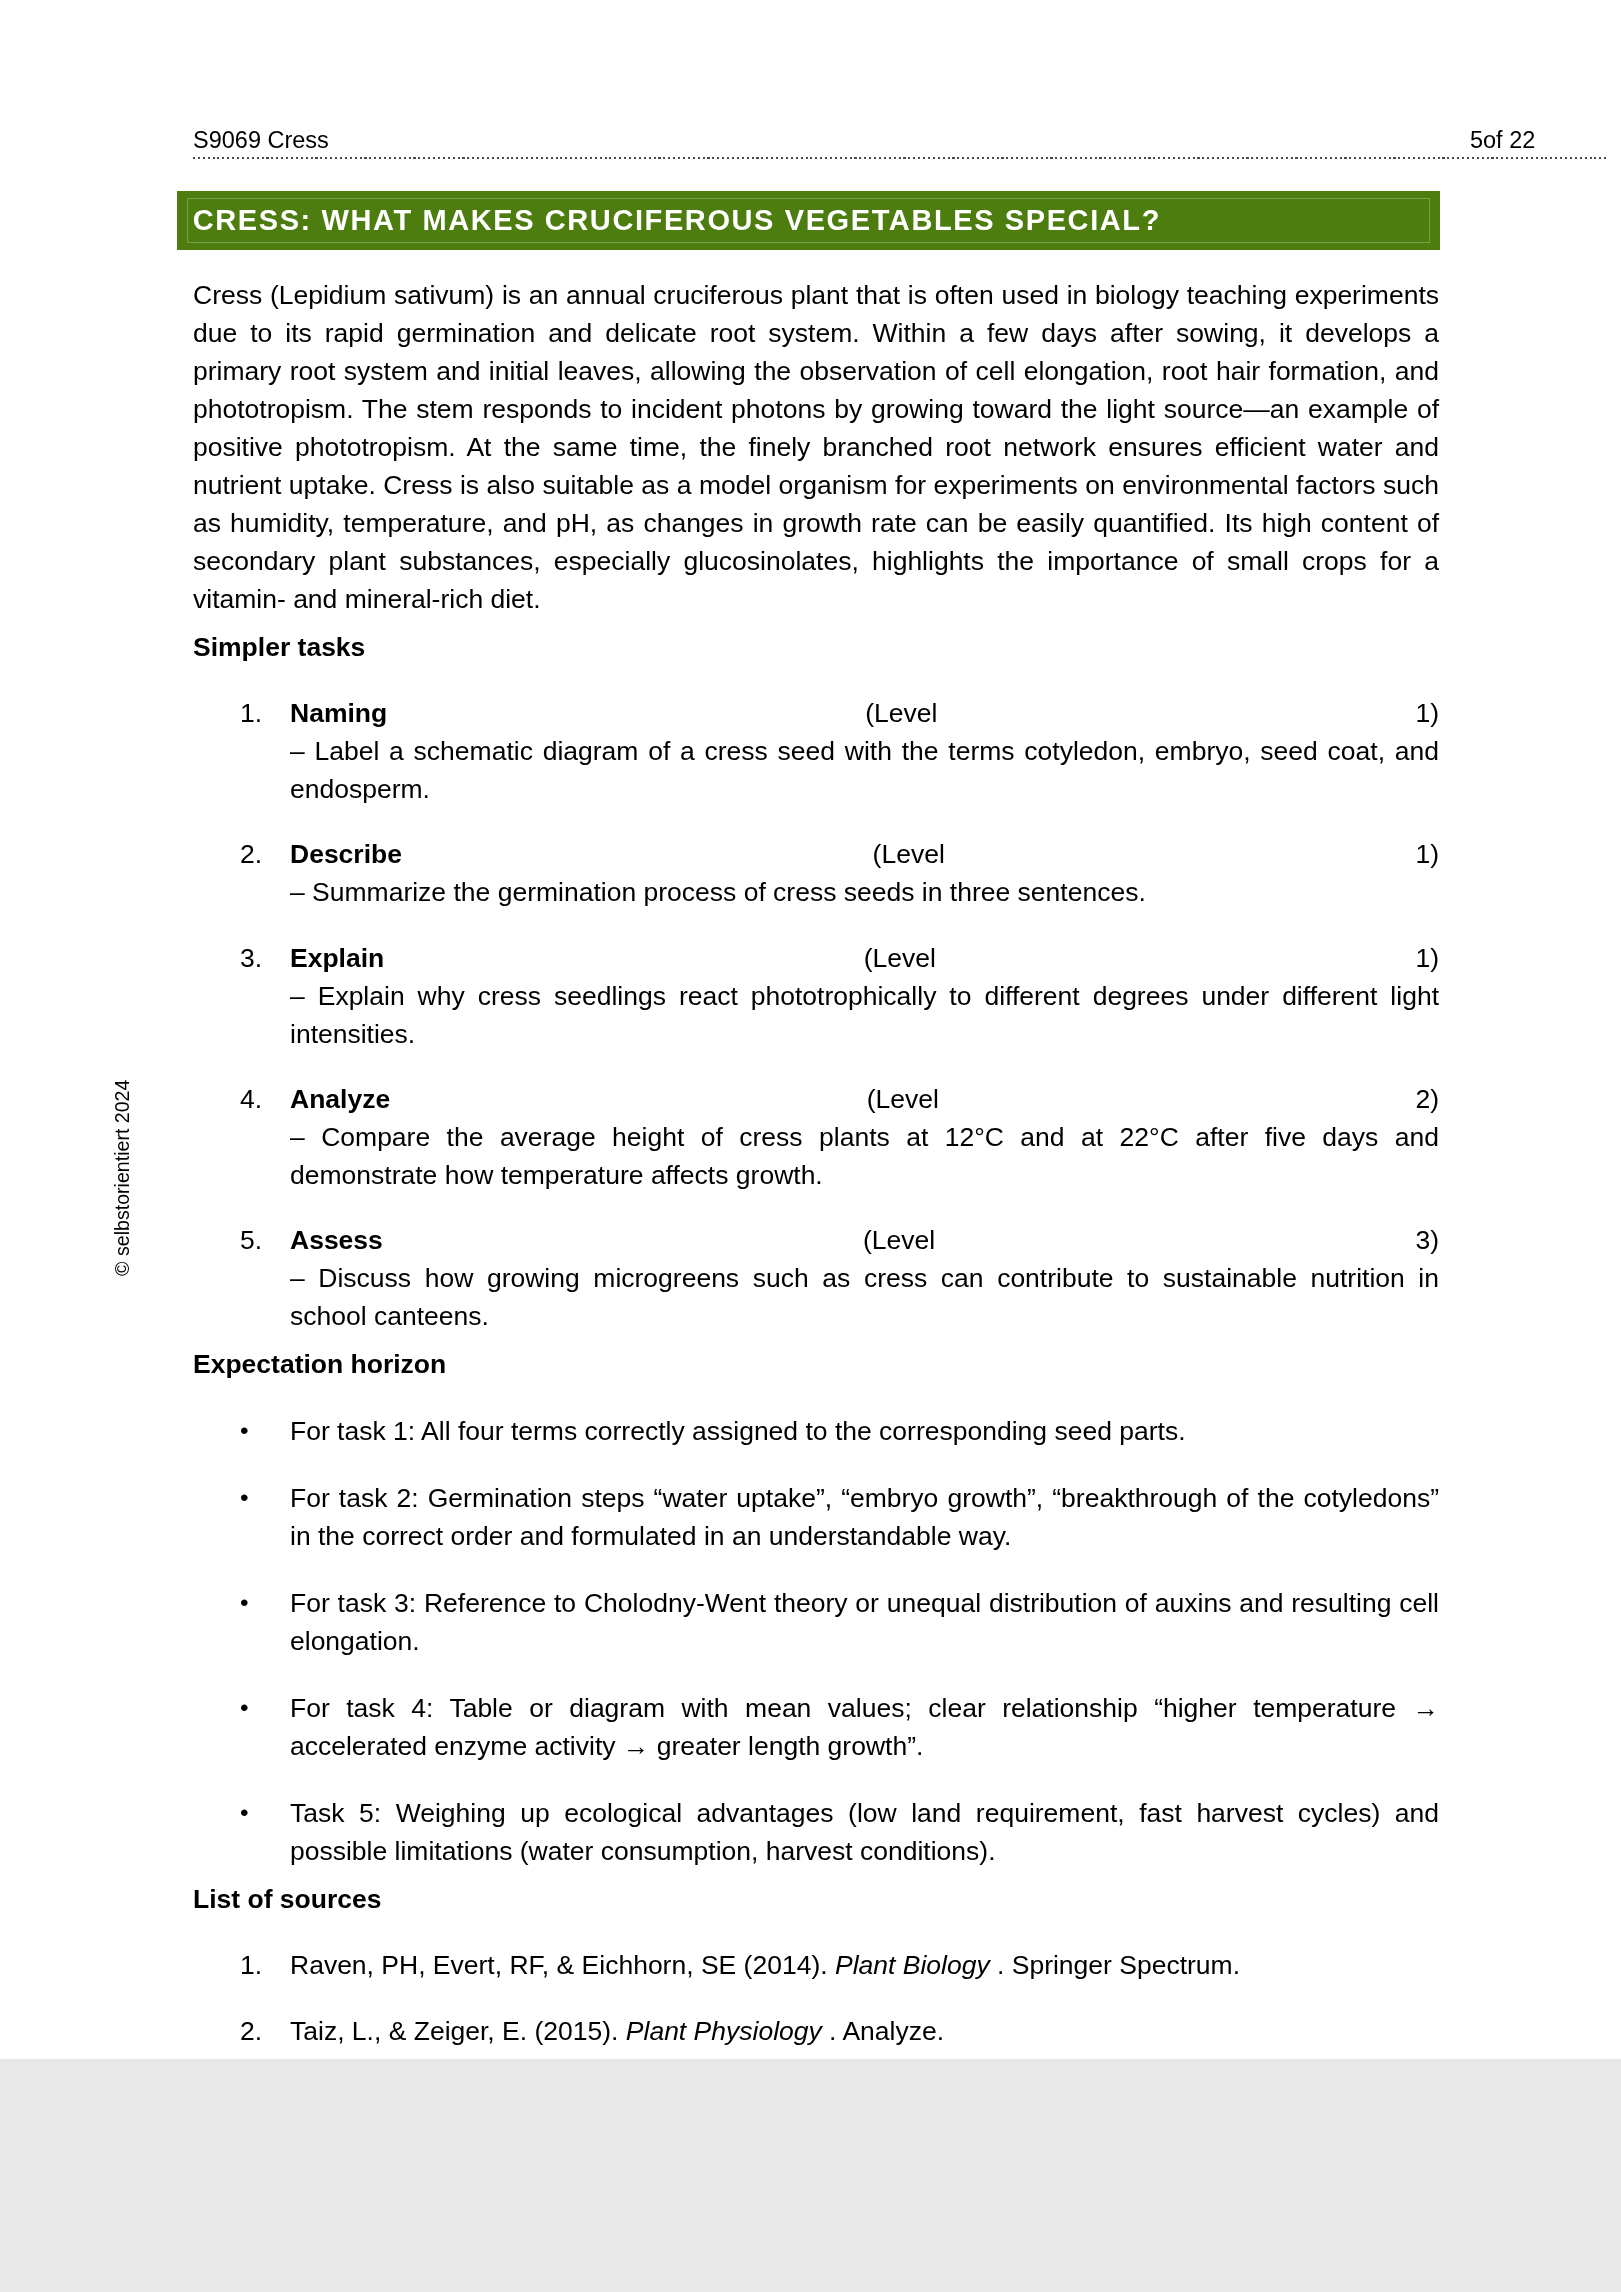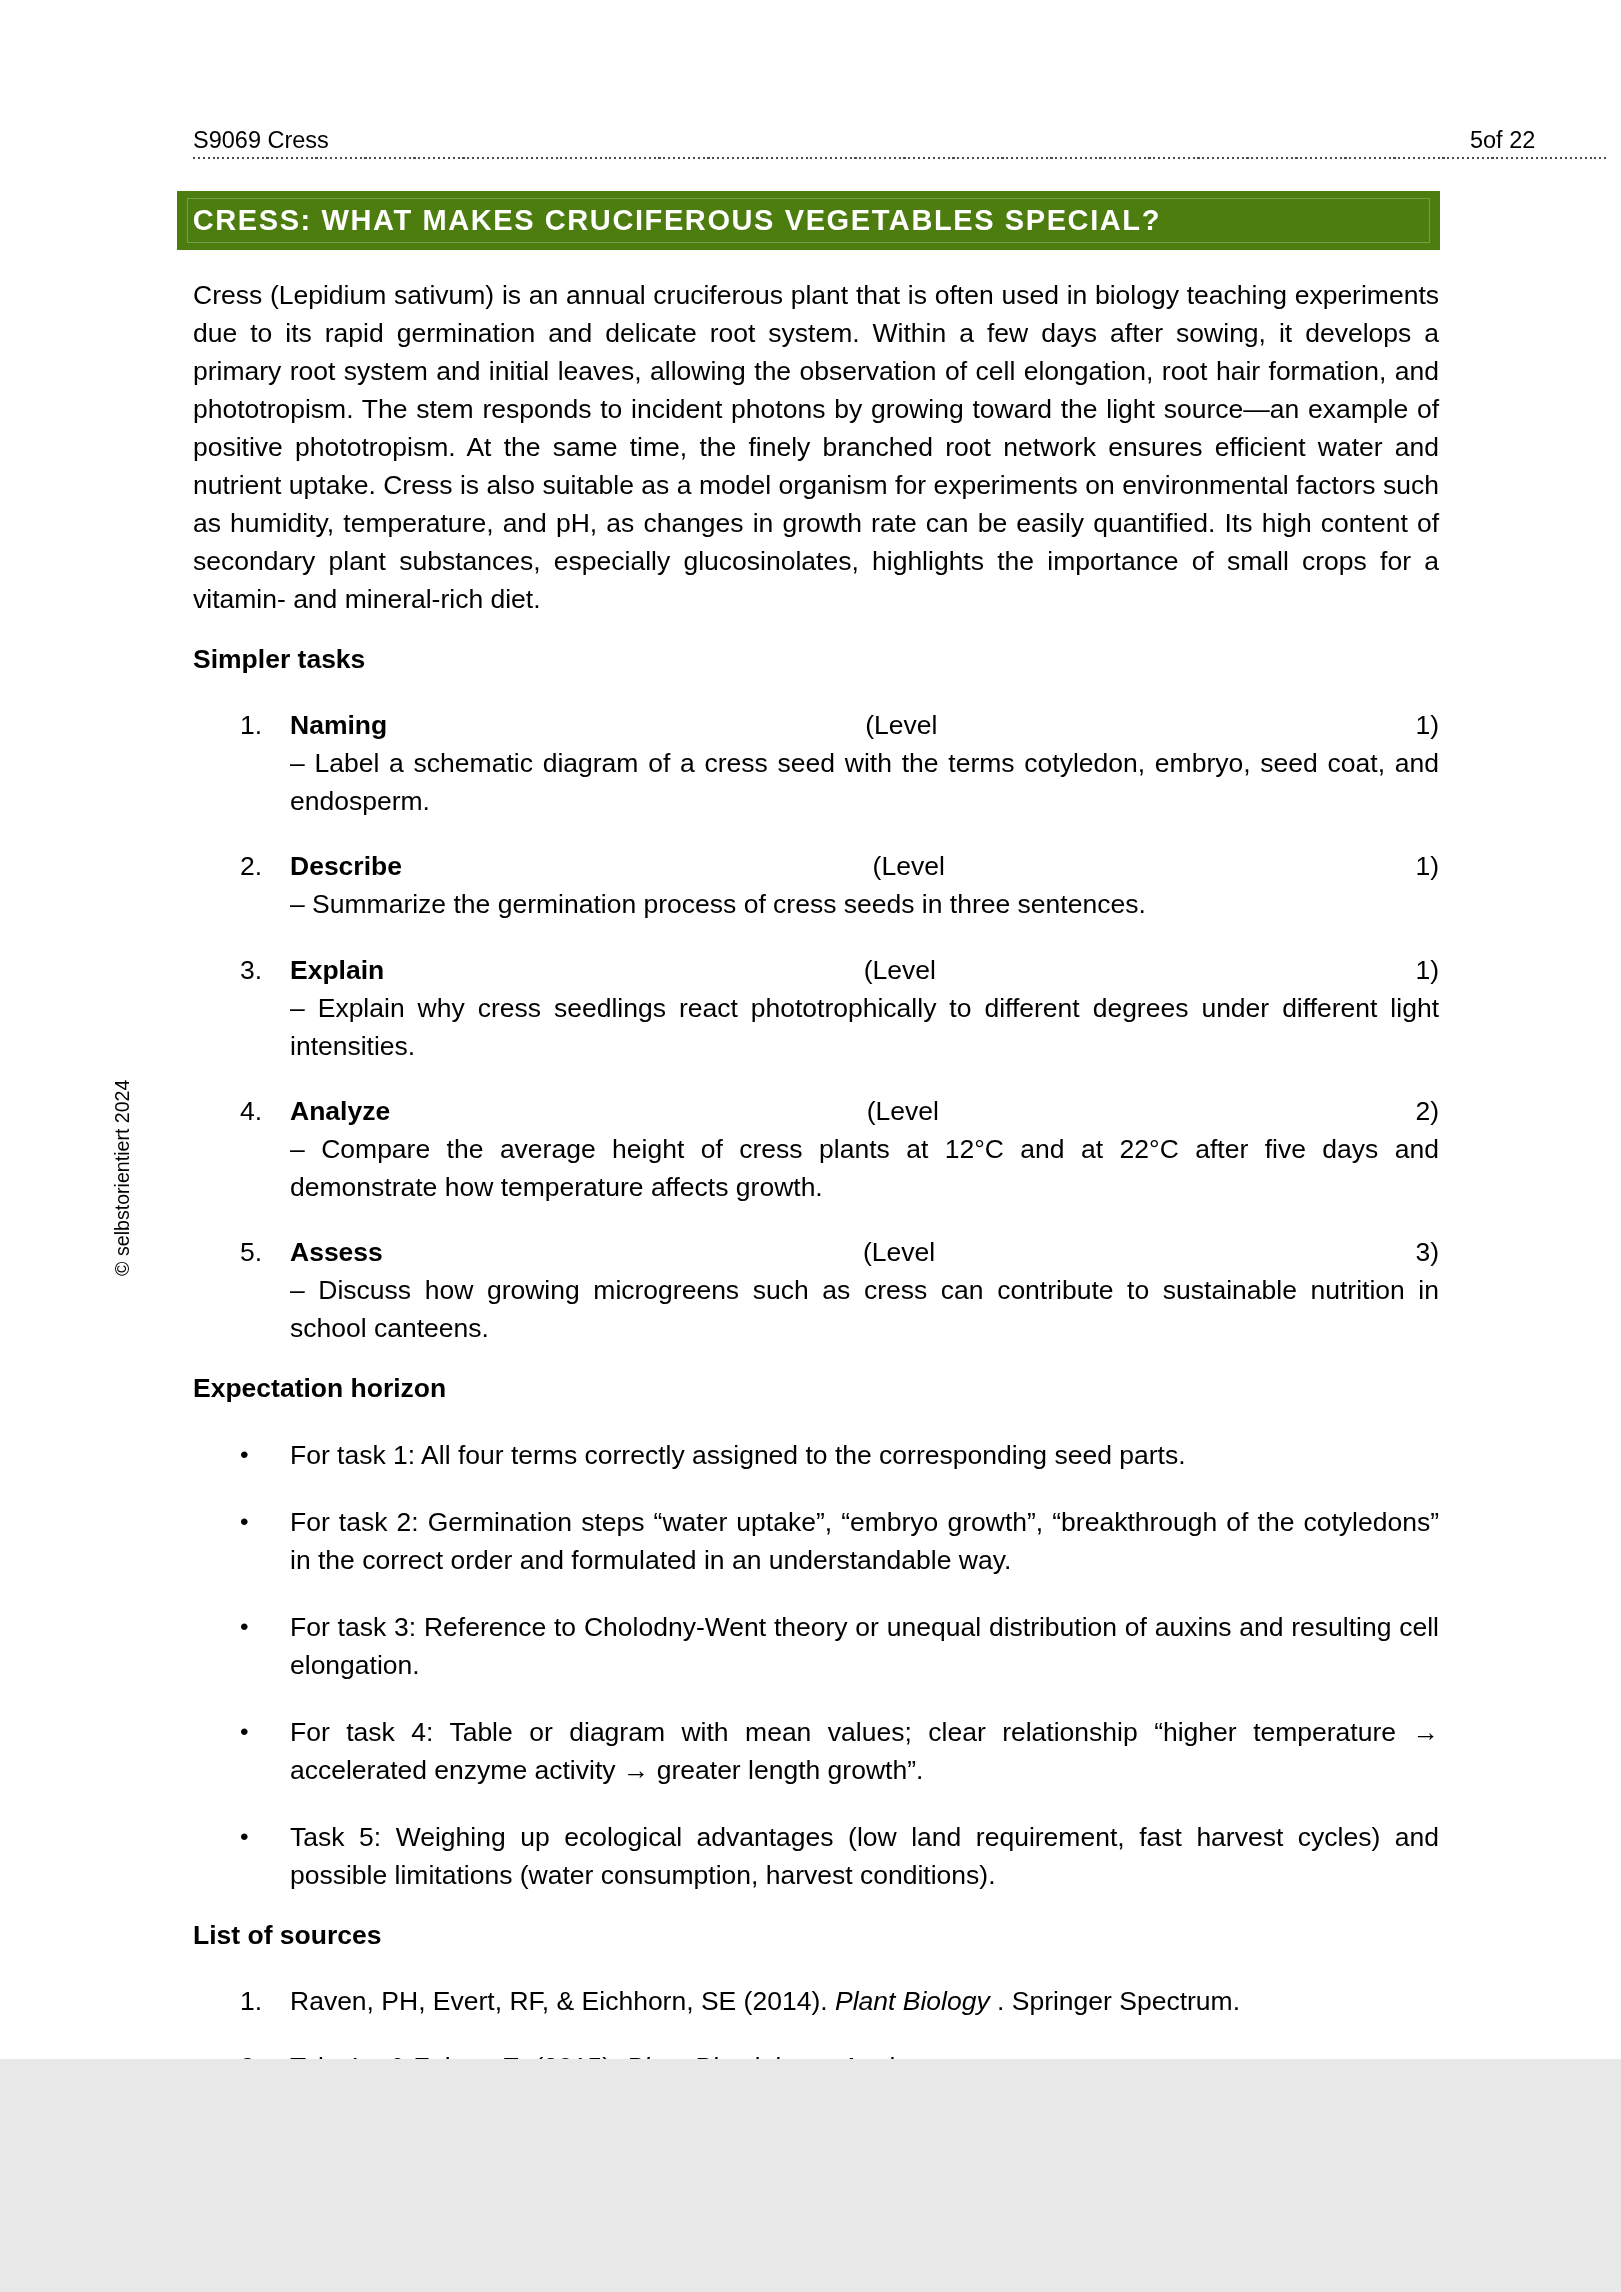--- a/index.html
+++ b/index.html
@@ -51,21 +51,21 @@
     line-height: 38px;
   }
   .intro {
     margin-top: 26.5px;
     text-align: justify;
   }
   h2.sect {
     font-size: 26.5px;
     line-height: 38px;
     font-weight: bold;
-    margin-top: 22px;
+    margin-top: 10px;
   }
   
   .li {
     display: grid;
     grid-template-columns: 50px 1fr;
     margin-left: 47px;
     margin-top: 27.4px;
   }
   .tasks { margin-top: 17.6px; }
   .num, .dot { text-align: left; }

